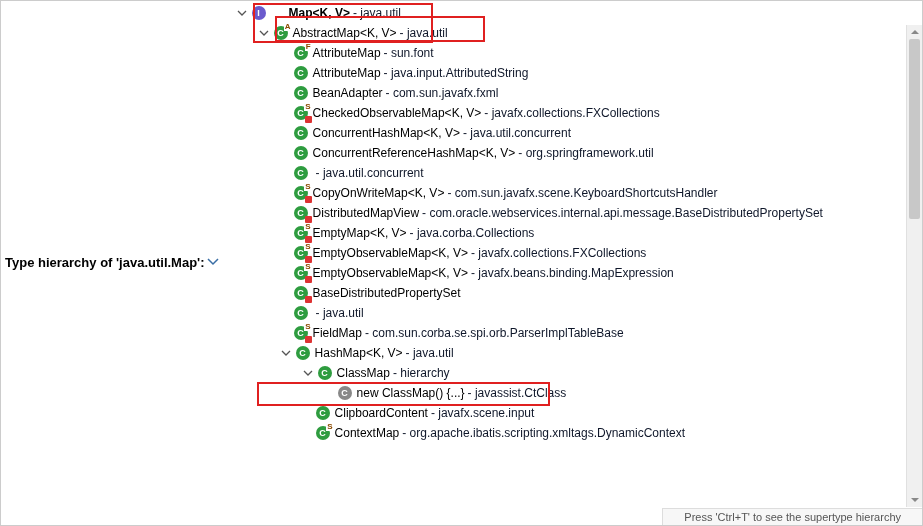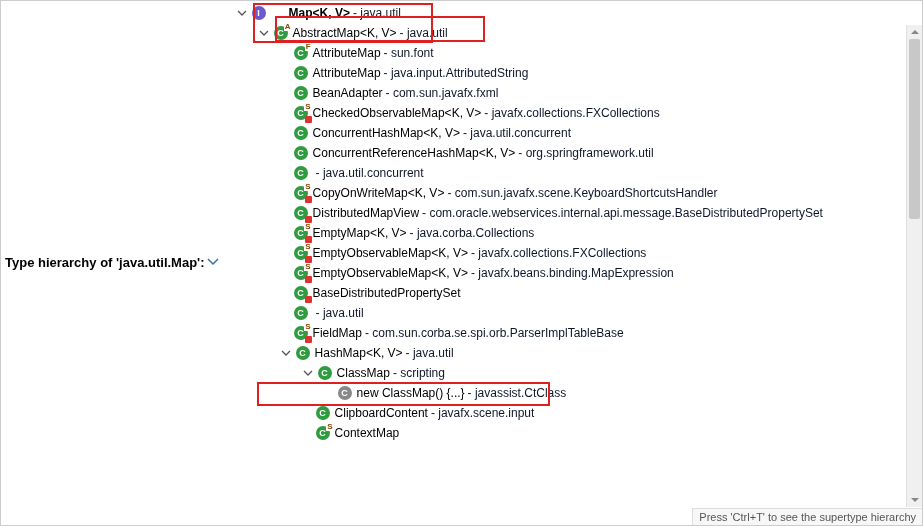--- a/index.html
+++ b/index.html
@@ -24,21 +24,21 @@
   .lock { position: absolute; bottom: -2px; right: -3px; width: 7px; height: 7px; background: #d33; border-radius: 1px; }
   .name { color: #000; }
   .name.bold { font-weight: bold; margin-left: 18px; }
   .pkg { color: #0f172a; margin-left: 3px; }
   .indent-0 { padding-left: 6px; }
   .indent-1 { padding-left: 28px; }
   .indent-2 { padding-left: 50px; }
   .indent-3 { padding-left: 72px; }
   .indent-4 { padding-left: 94px; }
   .highlight-box { position: absolute; border: 2px solid #e02020; pointer-events: none; z-index: 50; }
-  .status { position: absolute; bottom: 0; right: 0; font-size: 11px; color: #555; background: #f7f7f7; padding: 2px 6px; border-top: 1px solid #ddd; border-left: 1px solid #ddd; }
+  .status { position: absolute; bottom: 0; right: 0; font-size: 11px; color: #555; background: #f7f7f7; padding: 2px 21px; border-top: 1px solid #ddd; border-left: 1px solid #ddd; }
   
   .scrollbar-v { position: absolute; right: 0; top: 24px; bottom: 18px; width: 16px; background: #f0f0f0; border-left: 1px solid #e0e0e0; }
   .scrollbar-v .thumb { position: absolute; left: 2px; right: 2px; top: 14px; height: 180px; background: #c8c8c8; border-radius: 2px; }
   .scrollbar-v .arrow { position: absolute; left: 0; right: 0; height: 14px; display: flex; align-items: center; justify-content: center; }
   .scrollbar-v .arrow.up { top: 0; }
   .scrollbar-v .arrow.down { bottom: 0; }
   .scrollbar-v .arrow svg { width: 8px; height: 8px; }
 </style>
 </head>
 <body>
@@ -230,21 +230,21 @@
       <div class="tree-row indent-3">
         <span class="expander">
           <svg viewBox="0 0 10 10">
             <path d="M1 3 L5 7 L9 3" fill="none" stroke="#555" stroke-width="1.3"></path>
           </svg>
         </span>
         <span class="icon">
           <span class="icon-circle icon-class">C</span>
         </span>
         <span class="name">ClassMap</span>
-        <span class="pkg"> - scripting</span>
+        <span class="pkg"> - hierarchy</span>
       </div>
       <div class="tree-row indent-4">
         <span class="spacer"></span>
         <span class="icon">
           <span class="icon-circle icon-anon">C</span>
         </span>
         <span class="name">new ClassMap() {...}</span>
         <span class="pkg"> - javassist.CtClass</span>
       </div>
       <div class="tree-row indent-3">
@@ -255,20 +255,21 @@
         <span class="name">ClipboardContent</span>
         <span class="pkg"> - javafx.scene.input</span>
       </div>
       <div class="tree-row indent-3">
         <span class="spacer"></span>
         <span class="icon">
           <span class="icon-circle icon-class">C</span>
           <span class="decorator">S</span>
         </span>
         <span class="name">ContextMap</span>
+        <span class="pkg"> - org.apache.ibatis.scripting.xmltags.DynamicContext</span>
       </div>
       <div class="highlight-box" style="top: 2px; left: 26px; width: 180px; height: 40px;"></div>
       <div class="highlight-box" style="top: 15px; left: 48px; width: 210px; height: 26px;"></div>
       <div class="highlight-box" style="top: 381px; left: 30px; width: 293px; height: 24px;"></div>
     </div>
 
   <div class="scrollbar-v">
     <div class="arrow up">
         <svg viewBox="0 0 8 8">
           <path d="M0 6 L4 2 L8 6 Z" fill="#888"></path>

